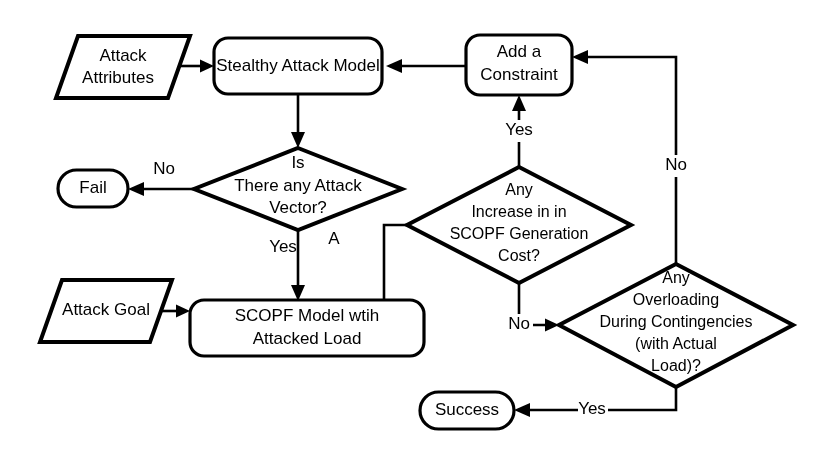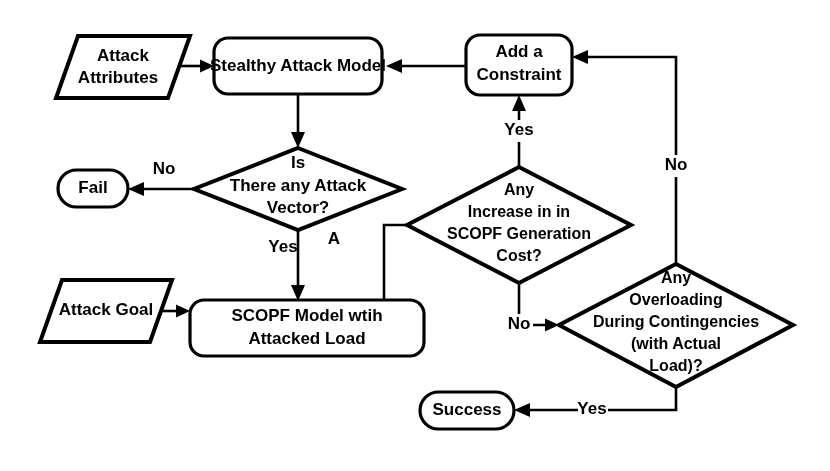--- a/index.html
+++ b/index.html
@@ -10,21 +10,20 @@
   body {
     width: 830px;
     height: 471px;
     font-family: "Liberation Sans", sans-serif;
     overflow: hidden;
   }
   #flow-root {
     position: relative;
     width: 830px;
     height: 347px;
-    font-weight: bold;
   }
   svg#flow-svg {
     display: block;
     width: 830px;
     height: 471px;
   }
   .shape {
     fill: #ffffff;
     stroke: #000000;
     stroke-width: 3.2;

